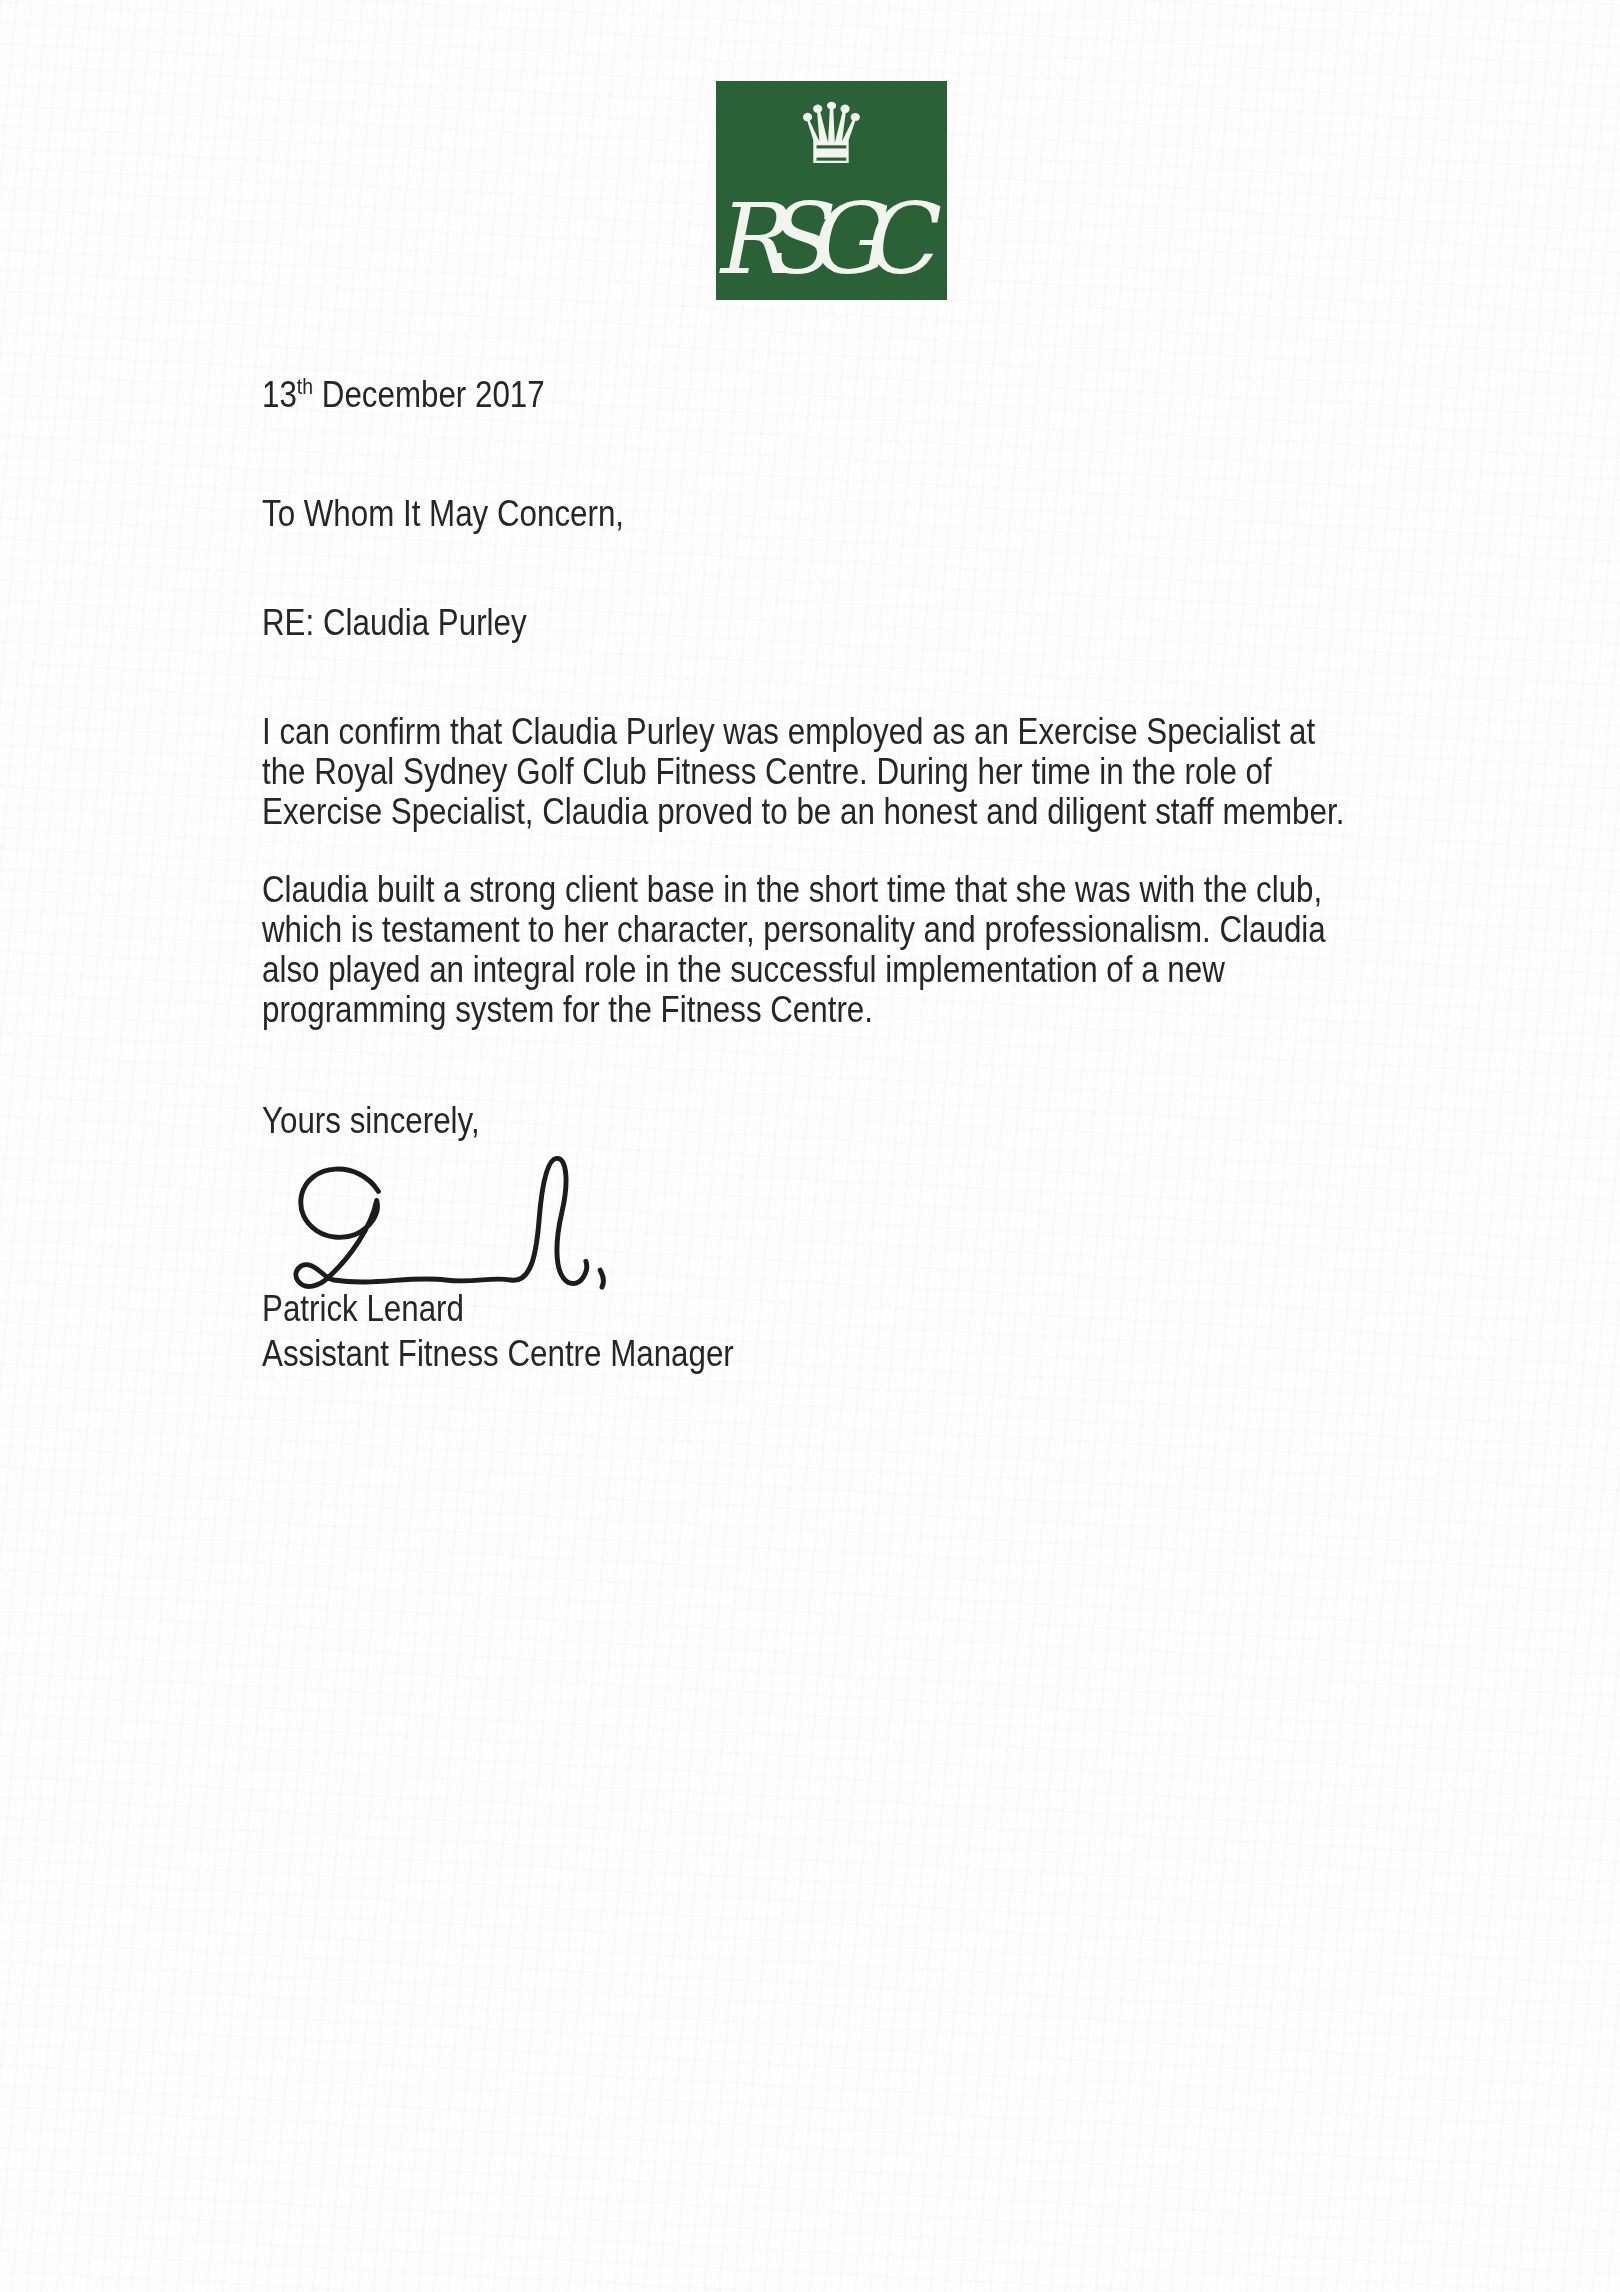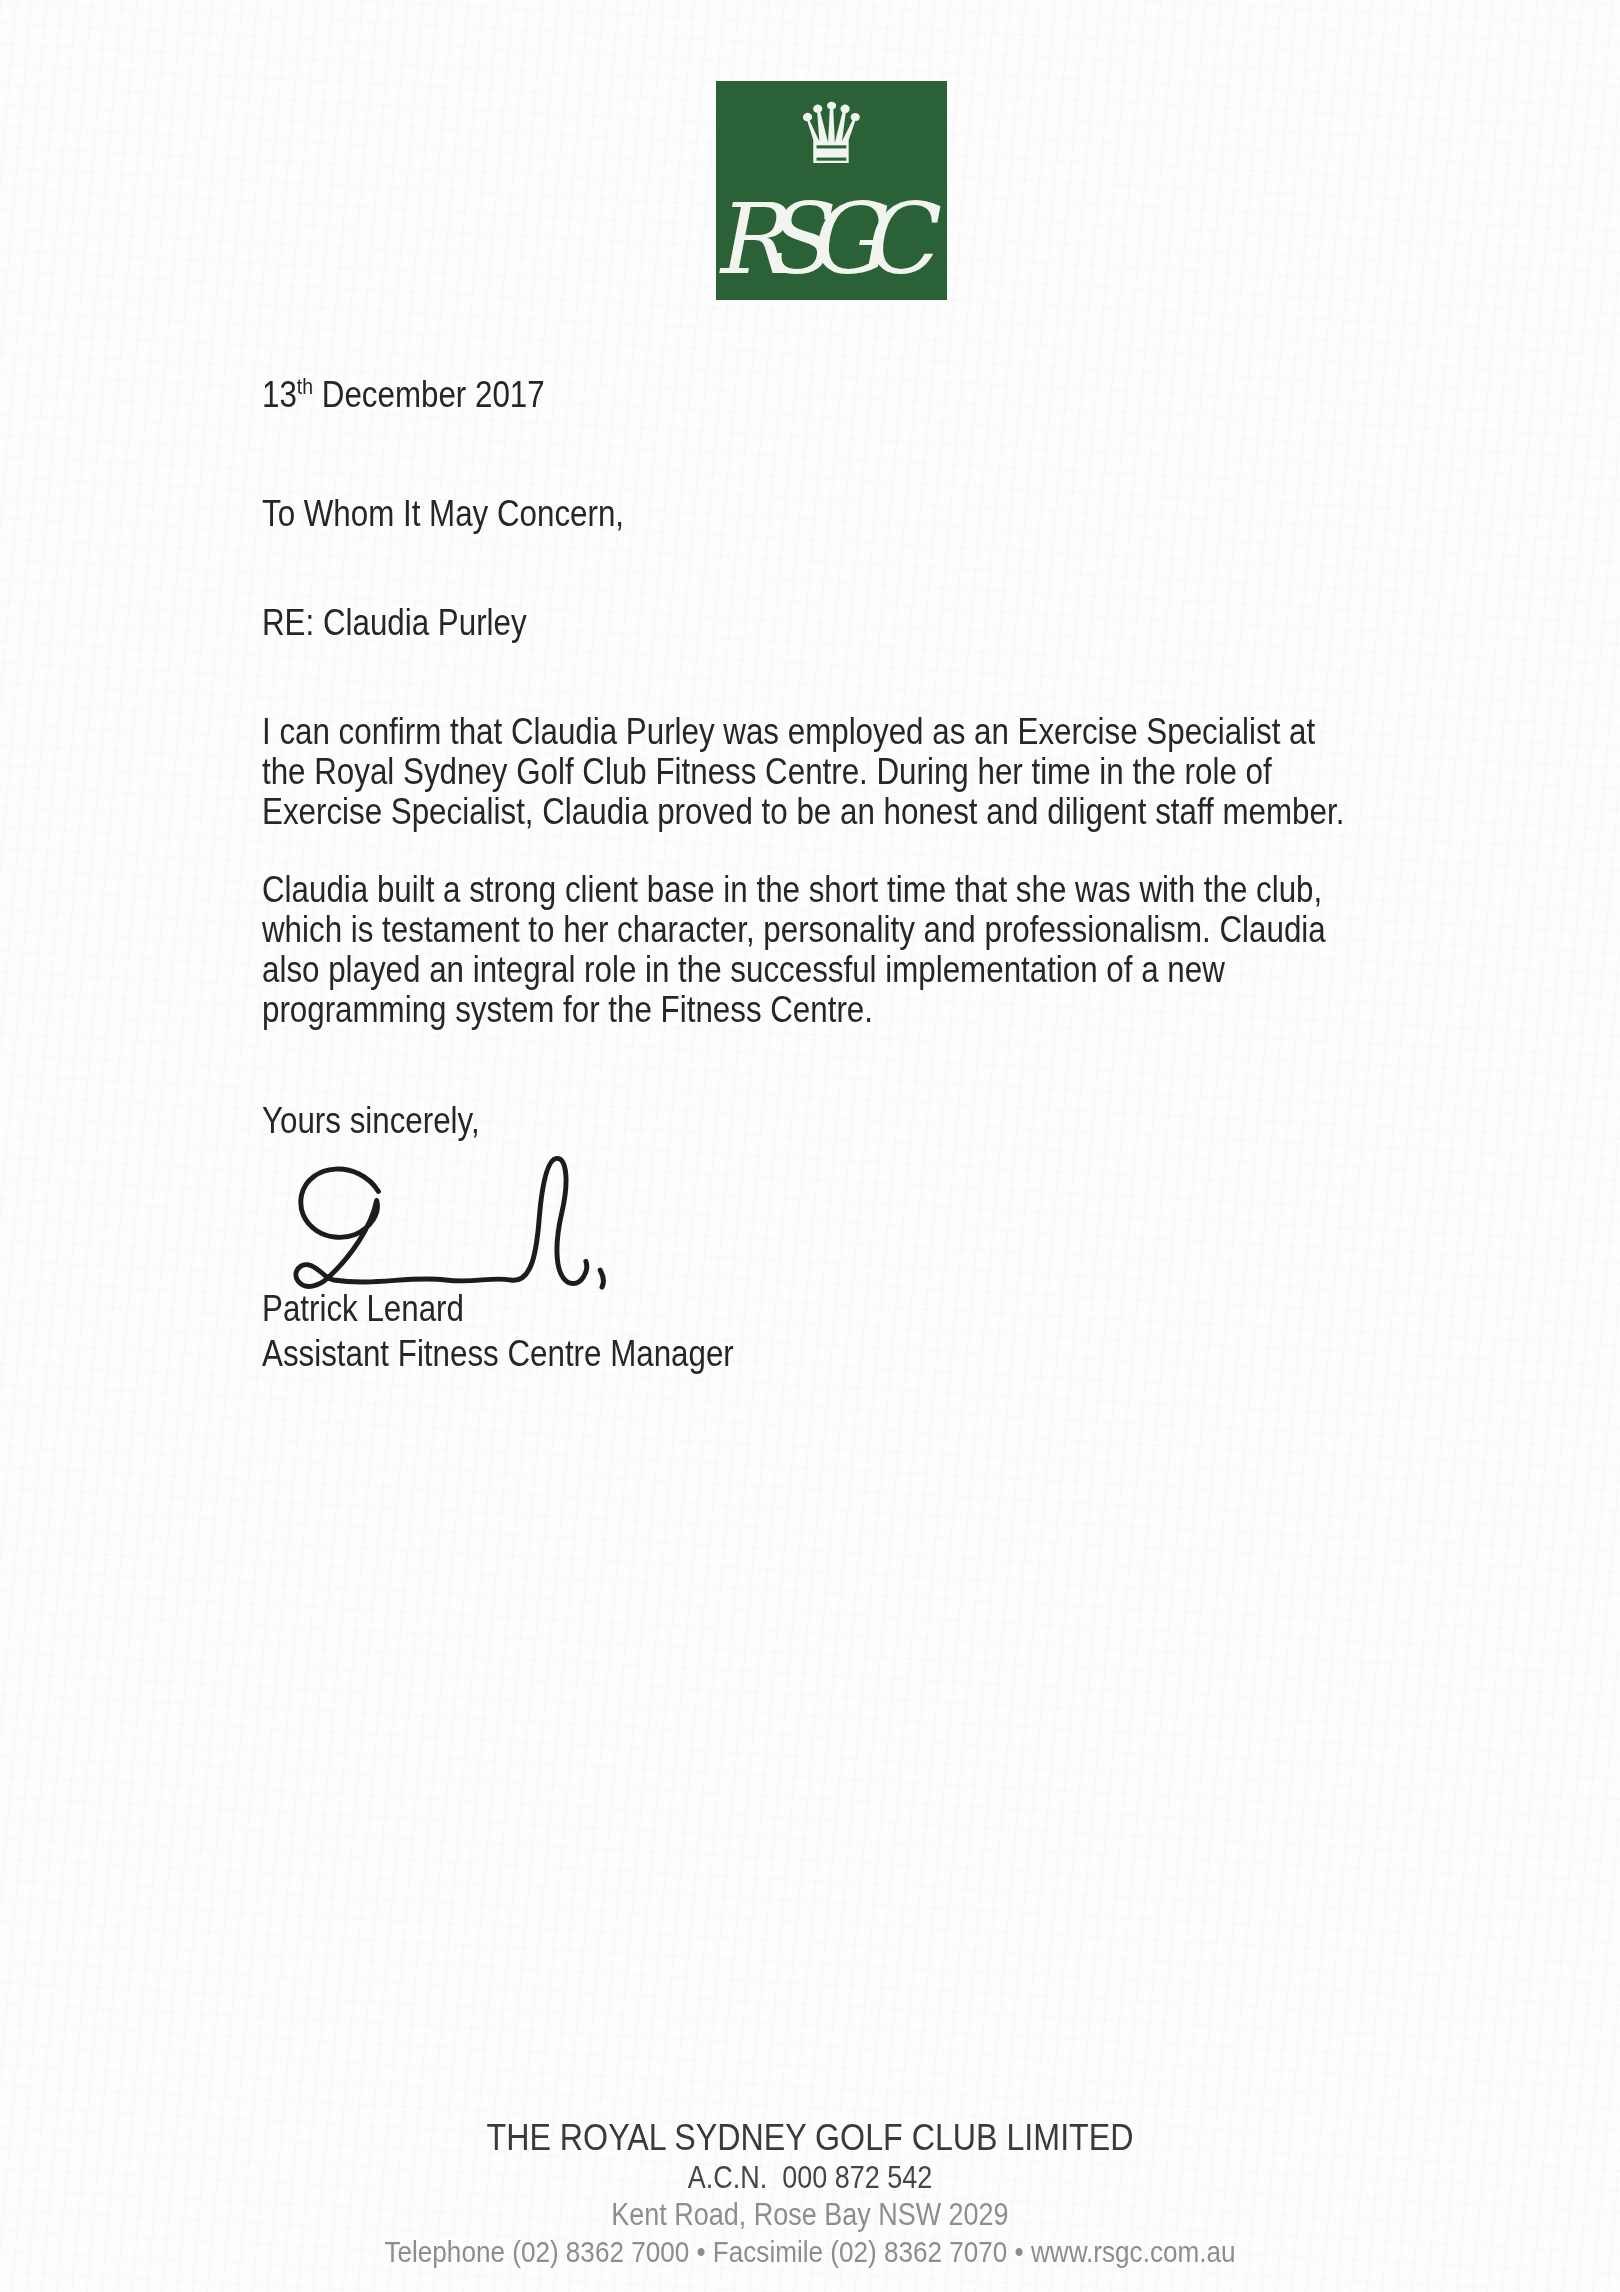--- a/index.html
+++ b/index.html
@@ -131,21 +131,15 @@
                C 318,106 317,136 327,149
                C 333,157 343,157 349,148
                C 353,142 354,136 352,130" fill="none" stroke="#1c1c1c" stroke-width="5.5" stroke-linecap="round" stroke-linejoin="round"></path>
       <path d="M 368,140 C 372,147 373,153 370,159" fill="none" stroke="#1c1c1c" stroke-width="5.5" stroke-linecap="round"></path>
     </svg>
   </div>
 
   <div class="tx signer-name">Patrick Lenard</div>
   <div class="tx signer-title">Assistant Fitness Centre Manager</div>
 
-  <div class="footer">
-    <div class="f-company">THE ROYAL SYDNEY GOLF CLUB LIMITED</div>
-    <div class="f-acn">A.C.N.  000 872 542</div>
-    <div class="f-address">Kent Road, Rose Bay NSW 2029</div>
-    <div class="f-contact">Telephone (02) 8362 7000 • Facsimile (02) 8362 7070 • www.rsgc.com.au</div>
-  </div>
 
 </div>
 
 
 </body></html>

